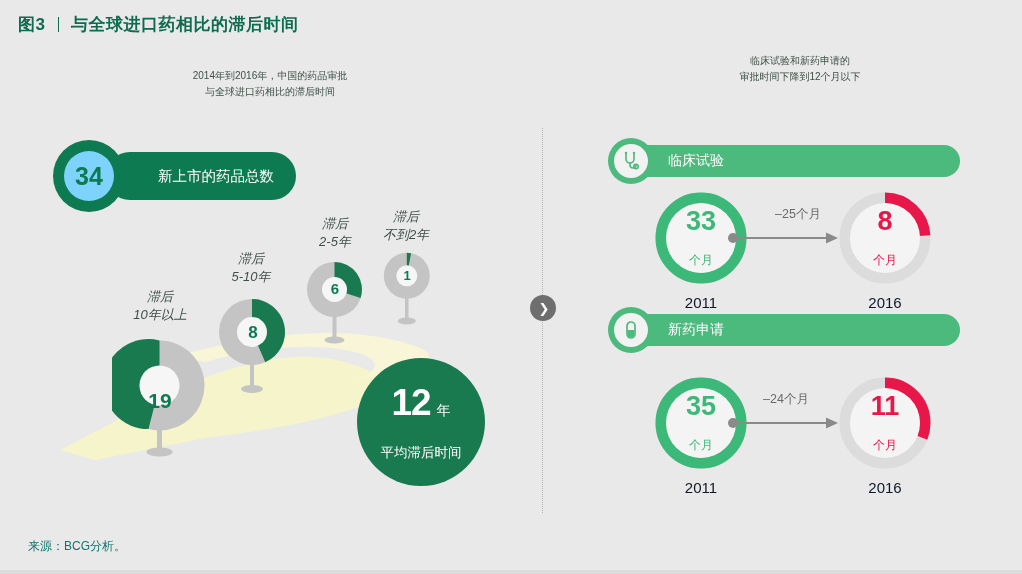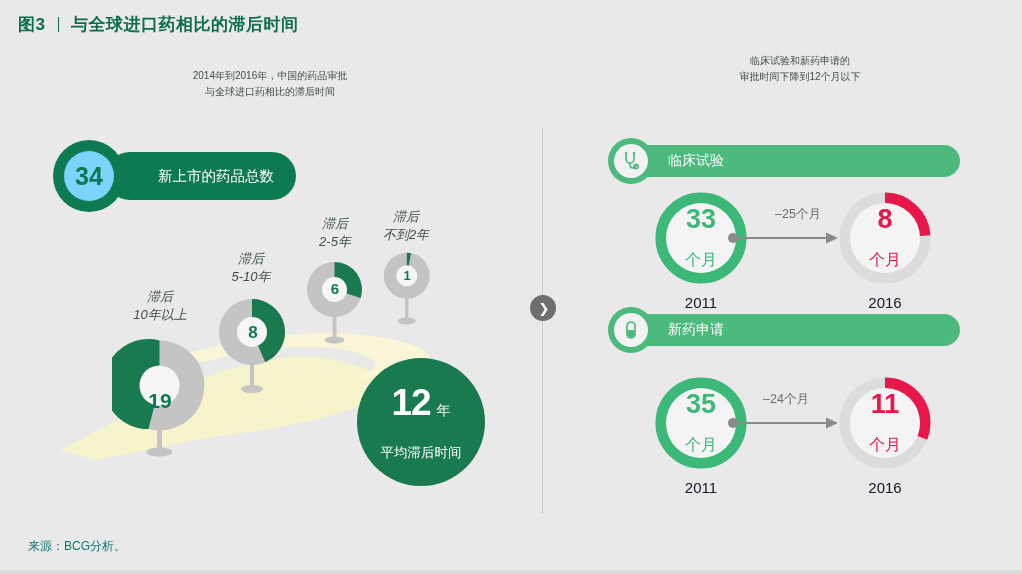--- a/index.html
+++ b/index.html
@@ -124,21 +124,21 @@
   .cmp-node { position: absolute; width: 110px; }
   .cmp-donut { position: relative; width: 92px; height: 92px; margin: 0 auto; }
   .cmp-inner {
     position: absolute; left: 11px; top: 11px;
     width: 70px; height: 70px; border-radius: 50%;
     background: #f4f4f4;
     display: flex; flex-direction: column;
     align-items: center; justify-content: center;
   }
   .cmp-num { font-size: 27px; font-weight: bold; line-height: 1; }
-  .cmp-unit { font-size: 16px; margin-top: 17px; }
+  .cmp-unit { font-size: 12px; margin-top: 17px; }
   .cmp-year {
     text-align: center; margin-top: 10px;
     font-size: 15px; color: #0f172a;
   }
   .cmp-delta {
     position: absolute; text-align: center;
     font-size: 12.5px; color: #6a6a6a; white-space: nowrap;
   }
   .cmp-conn { position: absolute; }
 

